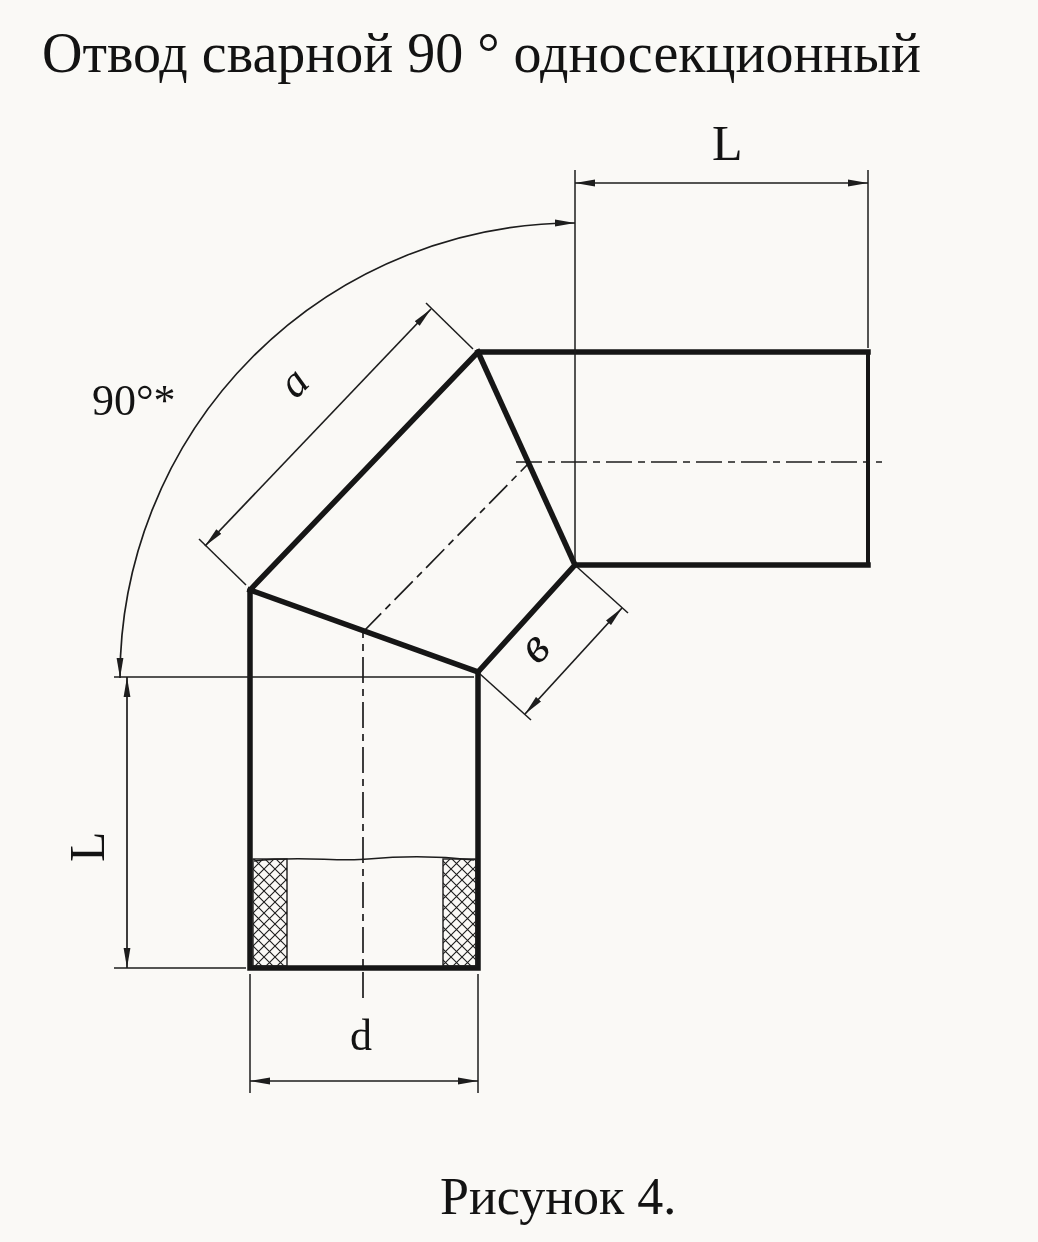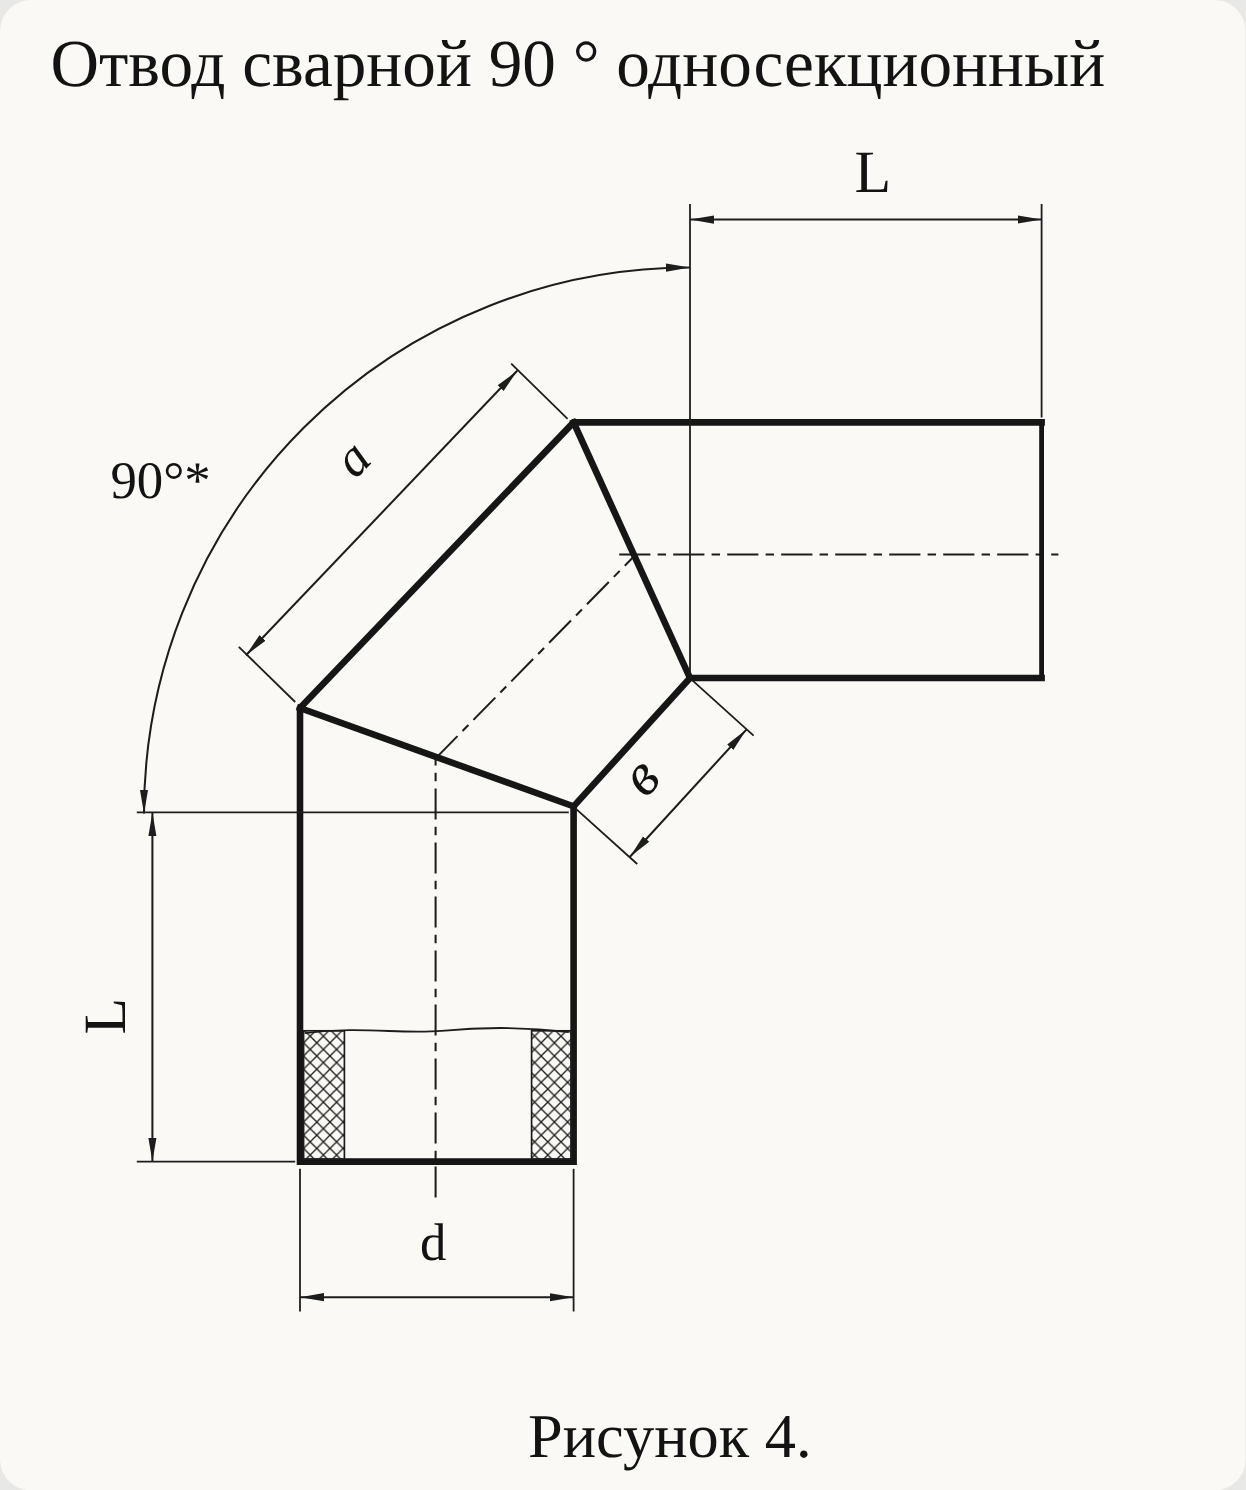--- a/index.html
+++ b/index.html
@@ -8,21 +8,20 @@
     background: #e8e8e6;
   }
   .page {
     position: relative;
     width: 1038px;
     height: 1242px;
     margin: 0 auto;
     background: #faf9f6;
     overflow: hidden;
     font-family: "Liberation Serif", "DejaVu Serif", serif;
-    border-radius: 26px;
   }
   svg.drawing {
     position: absolute;
     top: 0;
     left: 0;
   }
   svg .outline {
     fill: none;
     stroke: #161616;
     stroke-width: 5.5;

